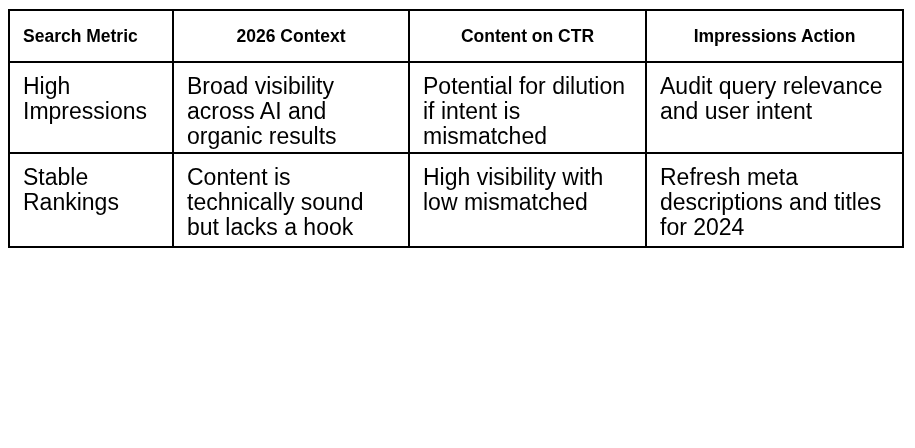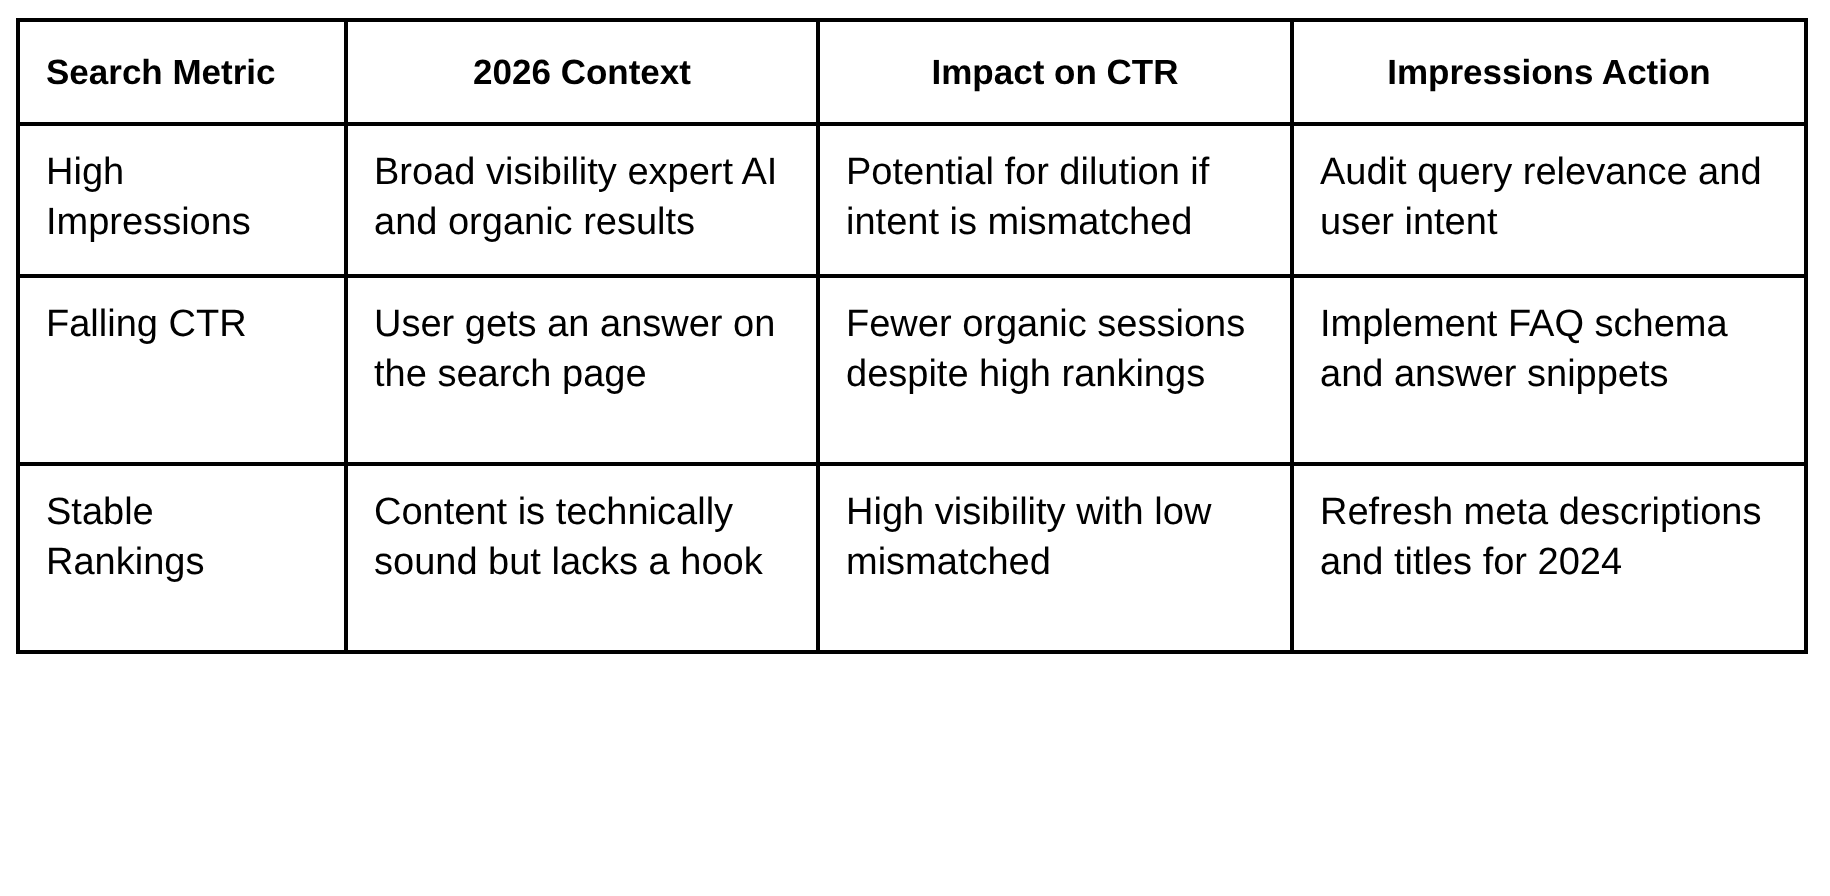--- a/index.html
+++ b/index.html
@@ -49,21 +49,21 @@
     padding: 14px 12px 14px 12px;
     height: 20px;
     vertical-align: middle;
     white-space: nowrap;
   }
   thead th.h-left  { text-align: left;   padding-left: 13px; }
   thead th.h-center{ text-align: center; }
 
   tbody td {
     font-weight: normal;
-    font-size: 19px;
+    font-size: 23px;
     line-height: 25px;
     padding: 11px 12px 3px 13px;
     text-align: left;
   }
   tbody tr.row-h1 td { height: 60px; }
   tbody tr.row-h2 td { height: 78px; }
   tbody tr.row-h3 td { height: 56px; }
 </style>
 </head>
 <body>
@@ -75,40 +75,34 @@
       <col class="c1">
       <col class="c2">
       <col class="c3">
       <col class="c4">
     </colgroup>
 
     <thead>
       <tr>
         <th class="h-left">Search Metric</th>
         <th class="h-center">2026 Context</th>
-        <th class="h-center">Impact on CTR</th>
+        <th class="h-center">Content on CTR</th>
         <th class="h-center">Impressions Action</th>
       </tr>
     </thead>
 
     <tbody>
 
       <tr class="row-h1">
         <td>High Impressions</td>
-        <td>Broad visibility expert AI and organic results</td>
+        <td>Broad visibility across AI and organic results</td>
         <td>Potential for dilution if intent is mismatched</td>
         <td>Audit query relevance and user intent</td>
       </tr>
 
-      <tr class="row-h2">
-        <td>Falling CTR</td>
-        <td>User gets an answer on the search page</td>
-        <td>Fewer organic sessions despite high rankings</td>
-        <td>Implement FAQ schema and answer snippets</td>
-      </tr>
 
       <tr class="row-h2">
         <td>Stable Rankings</td>
         <td>Content is technically sound but lacks a hook</td>
         <td>High visibility with low mismatched</td>
         <td>Refresh meta descriptions and titles for 2024</td>
       </tr>
 
 
     </tbody>

